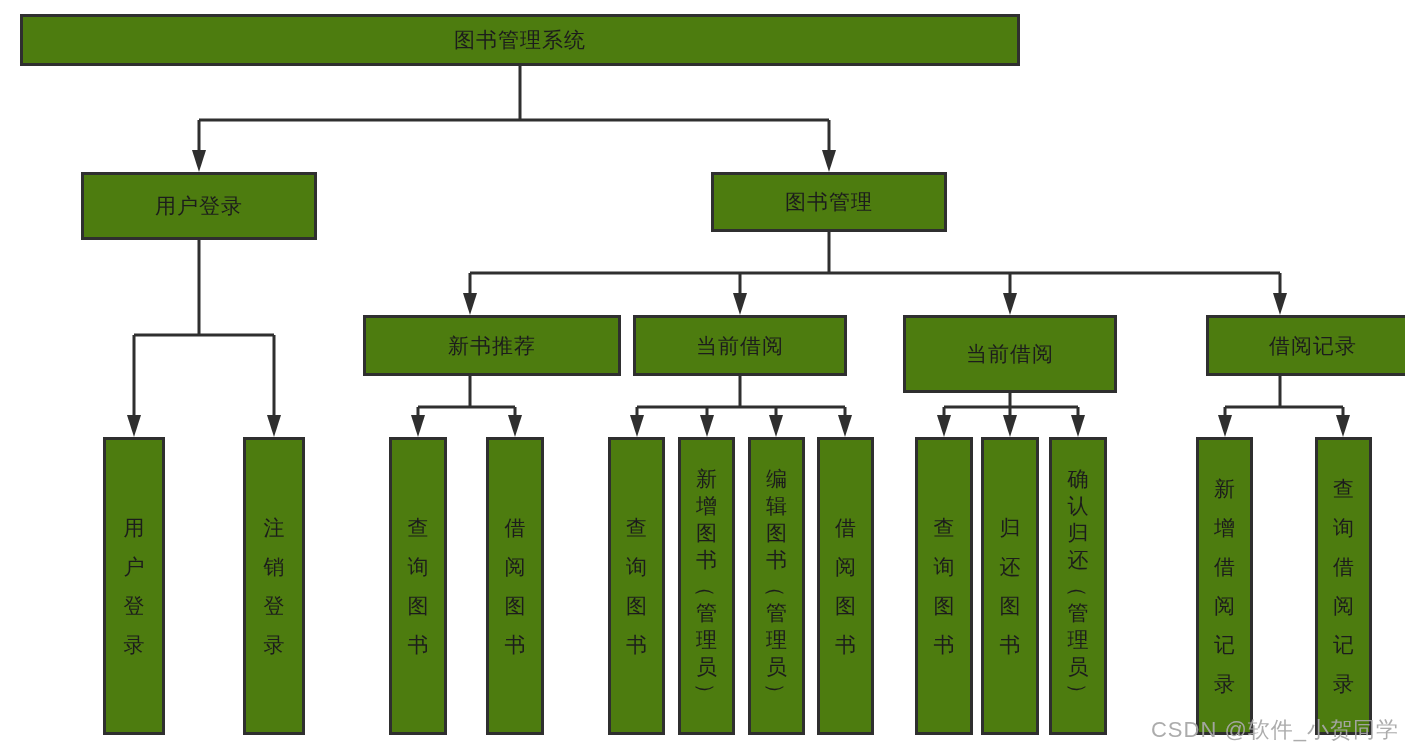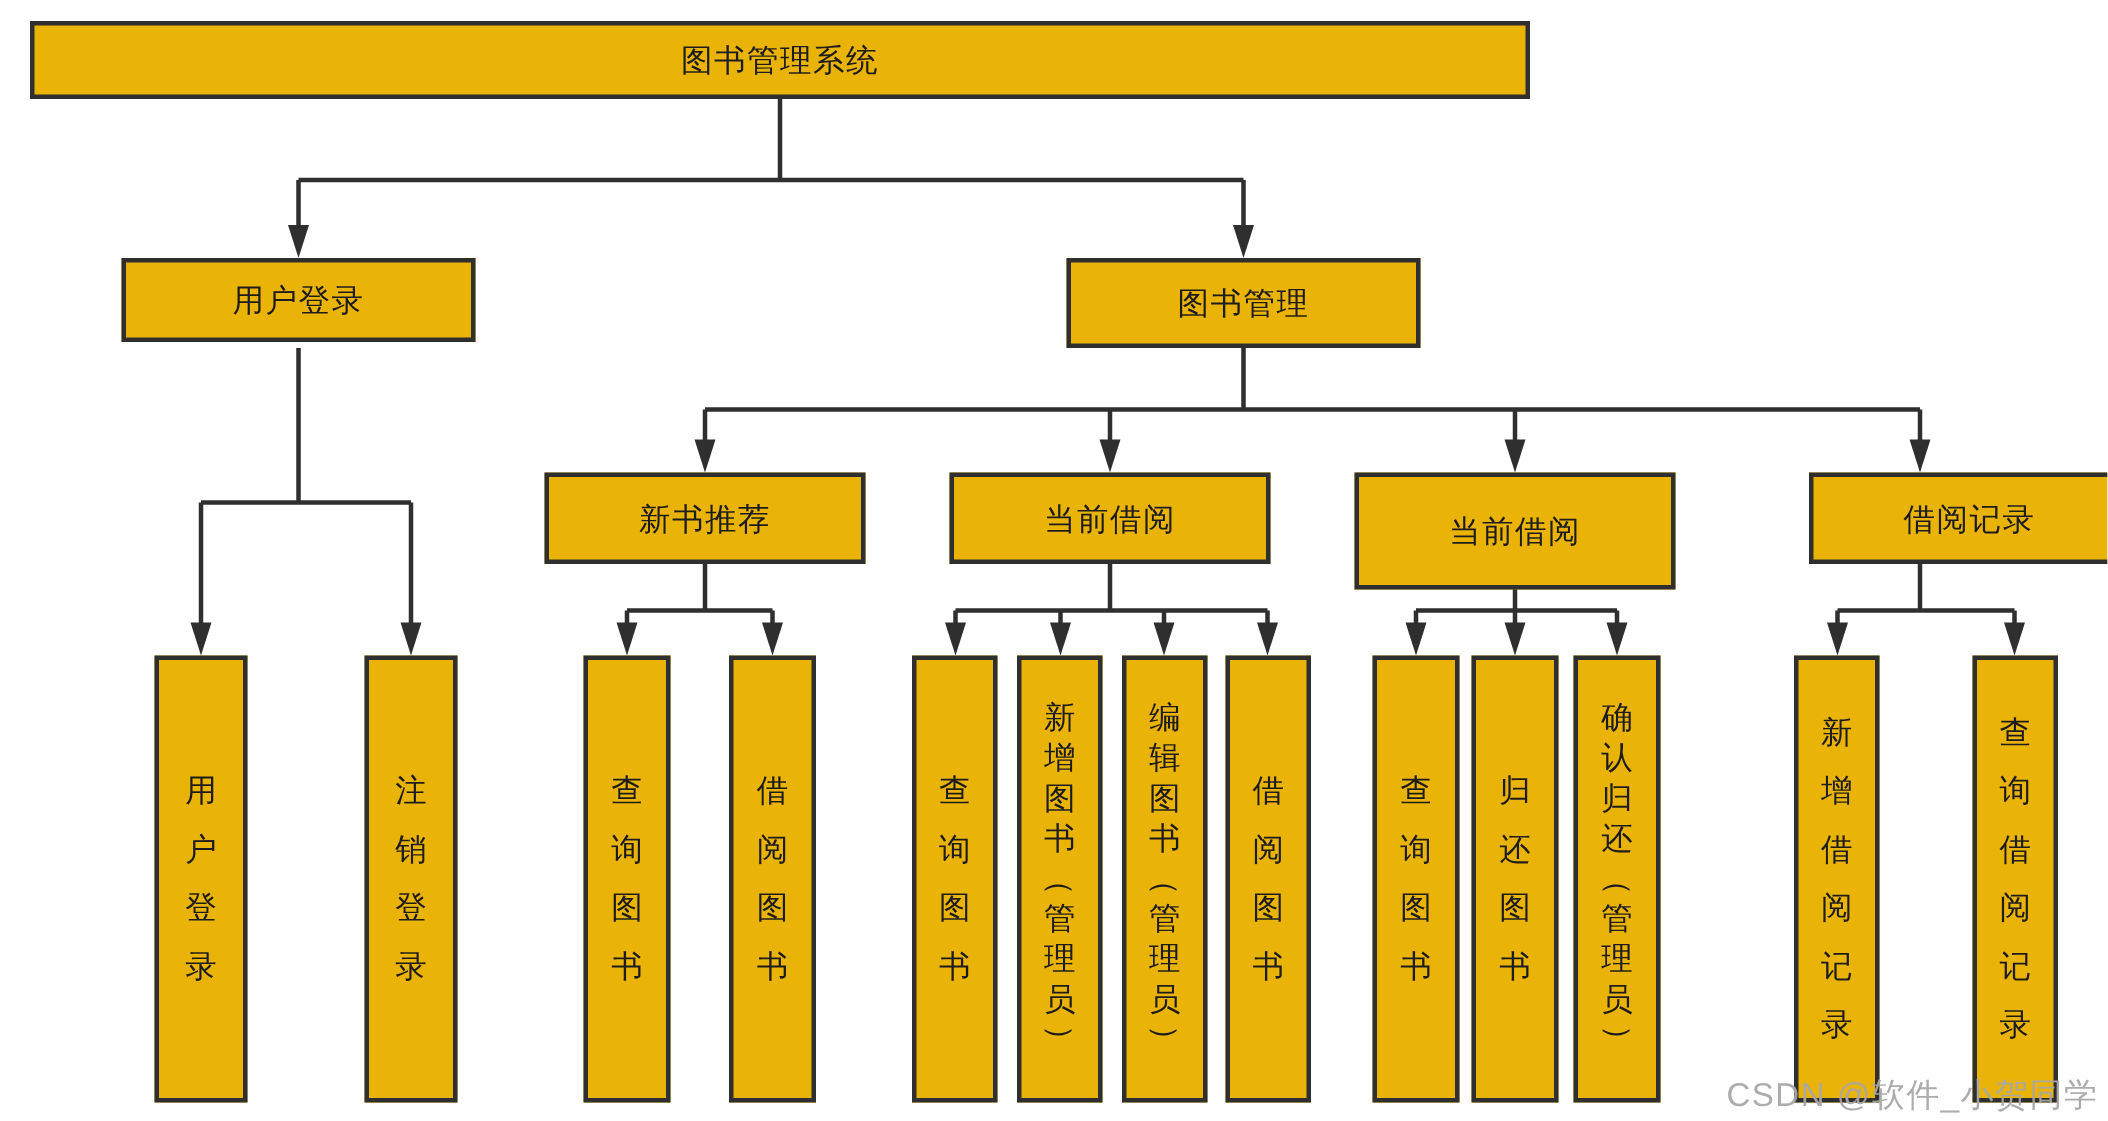--- a/index.html
+++ b/index.html
@@ -1,20 +1,20 @@
 <!DOCTYPE html>
 <html><head>
 <meta charset="utf-8">
 <style>
   html,body{margin:0;padding:0;background:#ffffff;}
   body{font-family:"Liberation Sans","DejaVu Sans",sans-serif;}
   #canvas{position:relative;width:1405px;height:747px;background:#ffffff;overflow:hidden;}
   #connectors{position:absolute;left:0;top:0;z-index:1;}
   .node{
-    position:absolute;z-index:2;background:#eab308;
+    position:absolute;z-index:2;background:#4d7c0f;
     border:3px solid #2f2f2f;box-sizing:border-box;
     display:flex;align-items:center;justify-content:center;
     color:#1c1c1c;font-size:21px;letter-spacing:1px;
   }
   .node.vertical{flex-direction:column;letter-spacing:0;}
   .vchar{display:block;line-height:1;}
   .vchar.rot{transform:rotate(90deg);}
   .watermark{
     position:absolute;right:6px;bottom:2px;z-index:3;
     font-size:22px;color:rgba(168,168,168,0.95);letter-spacing:1px;text-align:center;
@@ -43,27 +43,27 @@
       <polygon points="937,415 951,415 944,437" fill="#2f2f2f"></polygon>
       <polygon points="1003,415 1017,415 1010,437" fill="#2f2f2f"></polygon>
       <polygon points="1071,415 1085,415 1078,437" fill="#2f2f2f"></polygon>
       <polygon points="1218,415 1232,415 1225,437" fill="#2f2f2f"></polygon>
       <polygon points="1336,415 1350,415 1343,437" fill="#2f2f2f"></polygon>
     </svg>
   <div class="watermark">CSDN @软件_小贺同学</div>
 <div class="node" style="left: 20px; top: 14px; width: 1000px; height: 52px;">
       <span>图书管理系统</span>
     </div>
-    <div class="node" style="left: 81px; top: 172px; width: 236px; height: 56px;">
+    <div class="node" style="left: 81px; top: 172px; width: 236px; height: 68px;">
       <span>用户登录</span>
     </div>
     <div class="node" style="left: 711px; top: 172px; width: 236px; height: 60px; font-family: Liberation Mono, monospace;">
       <span>图书管理</span>
     </div>
-    <div class="node" style="left: 363px; top: 315px; width: 214px; height: 61px;">
+    <div class="node" style="left: 363px; top: 315px; width: 258px; height: 61px;">
       <span>新书推荐</span>
     </div>
     <div class="node" style="left: 633px; top: 315px; width: 214px; height: 61px;">
       <span>当前借阅</span>
     </div>
     <div class="node" style="left: 903px; top: 315px; width: 214px; height: 78px;">
       <span>当前借阅</span>
     </div>
     <div class="node" style="left: 1206px; top: 315px; width: 214px; height: 61px;">
       <span>借阅记录</span>

